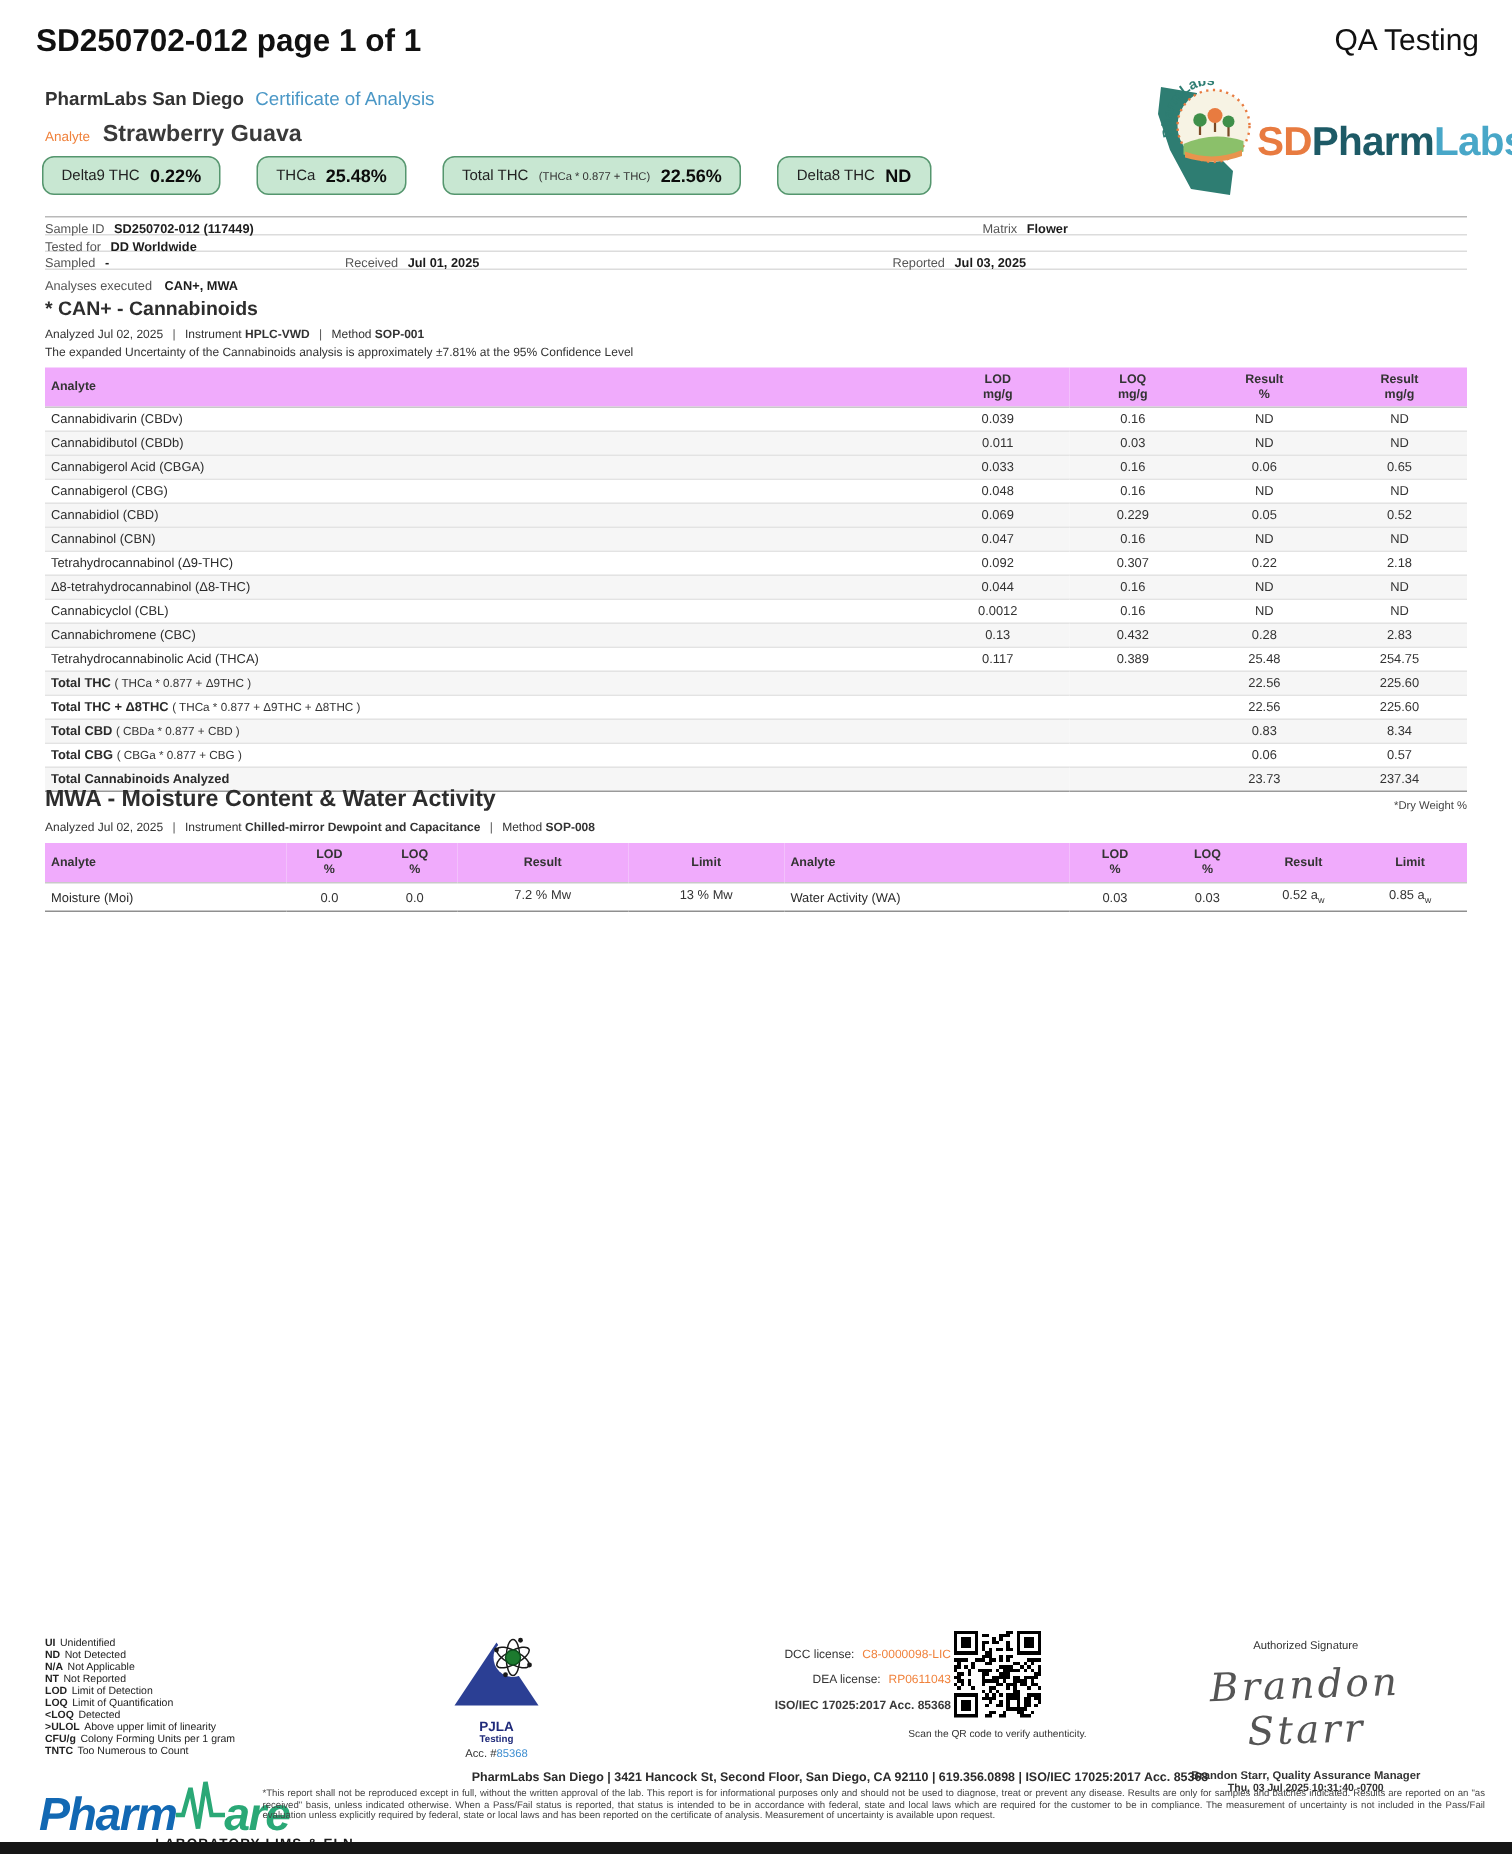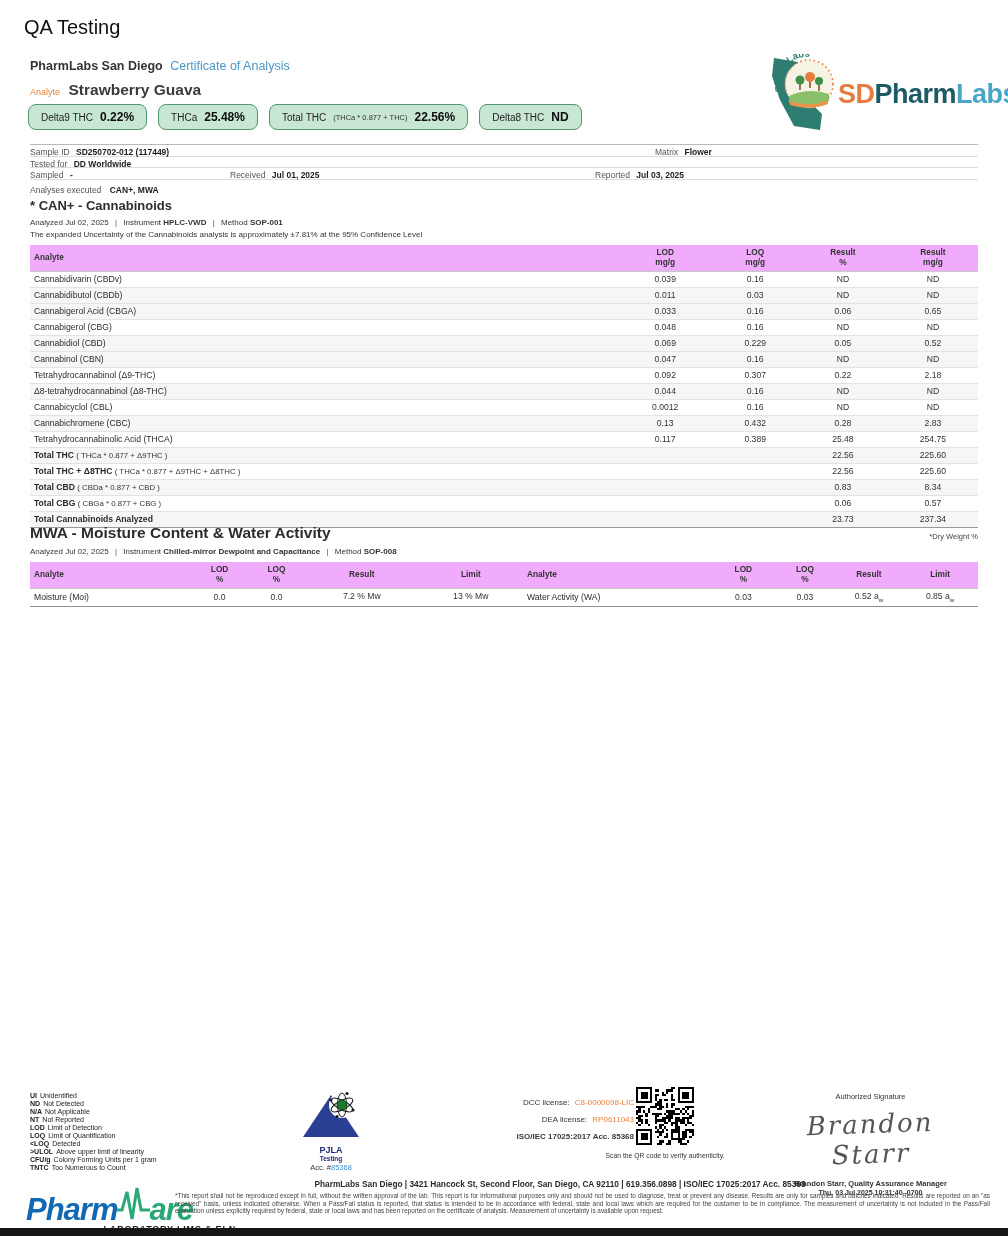--- a/index.html
+++ b/index.html
@@ -13,21 +13,21 @@
   .top-bar { position:absolute; left:24px; right:22px; top:16px; display:flex; justify-content:space-between; align-items:flex-start; }
   .doc-title { font-size:21px; font-weight:600; color:#111; }
   .corner-label { font-size:20px; font-weight:400; color:#111; }
   .lab-line { position:absolute; left:30px; top:59px; font-size:12.5px; }
   .lab-name { font-weight:700; color:#333; }
   .doc-type { color:#4a97c6; margin-left:4px; }
   .sample-line { position:absolute; left:30px; top:81px; }
   .sample-label { font-size:9px; color:#f0823c; margin-right:4px; }
   .sample-name { font-size:15.5px; font-weight:700; color:#3a3a3a; }
   
-  .badges { position:absolute; left:28px; top:104px; display:flex; gap:11px; }
+  .badges { position:absolute; left:28px; top:104px; display:flex; gap:24px; }
   .badge { border:1.5px solid #55966e; background:#c8e7d2; border-radius:8px; height:26px; padding:0 12px; display:flex; align-items:center; gap:7px; }
   .badge .lbl { font-size:10px; color:#222; }
   .badge .frm { font-size:7.5px; color:#333; }
   .badge .frm:empty { display:none; }
   .badge .val { font-size:12px; font-weight:700; color:#0c0c0c; }
   
   .sd-logo { position:absolute; left:762px; top:54px; display:flex; align-items:center; }
   .sd-logo-text { font-size:27px; font-weight:700; letter-spacing:-0.5px; margin-left:2px; }
   .sd-sd { color:#e87b40; } .sd-pharm { color:#1d5a66; } .sd-labs { color:#48a7c8; }
   
@@ -96,20 +96,21 @@
   .disclaimer { position:absolute; left:175px; top:1192px; width:815px; font-size:6.4px; line-height:1.2; color:#444; text-align:justify; }
   .bottom-bar { position:absolute; left:0; bottom:0; width:100%; height:8px; background:#161616; }
   sub { font-size:70%; }
 </style>
 </head>
 <body>
 
 <div class="page">
 
   <div class="top-bar">
+    <div class="doc-title">SD250702-012 page 1 of 1</div>
     <div class="corner-label">QA Testing</div>
   </div>
 
   <div class="lab-line">
     <span class="lab-name">PharmLabs San Diego</span>
     <span class="doc-type">Certificate of Analysis</span>
   </div>
 
   <div class="sample-line">
     <span class="sample-label">Analyte</span>

